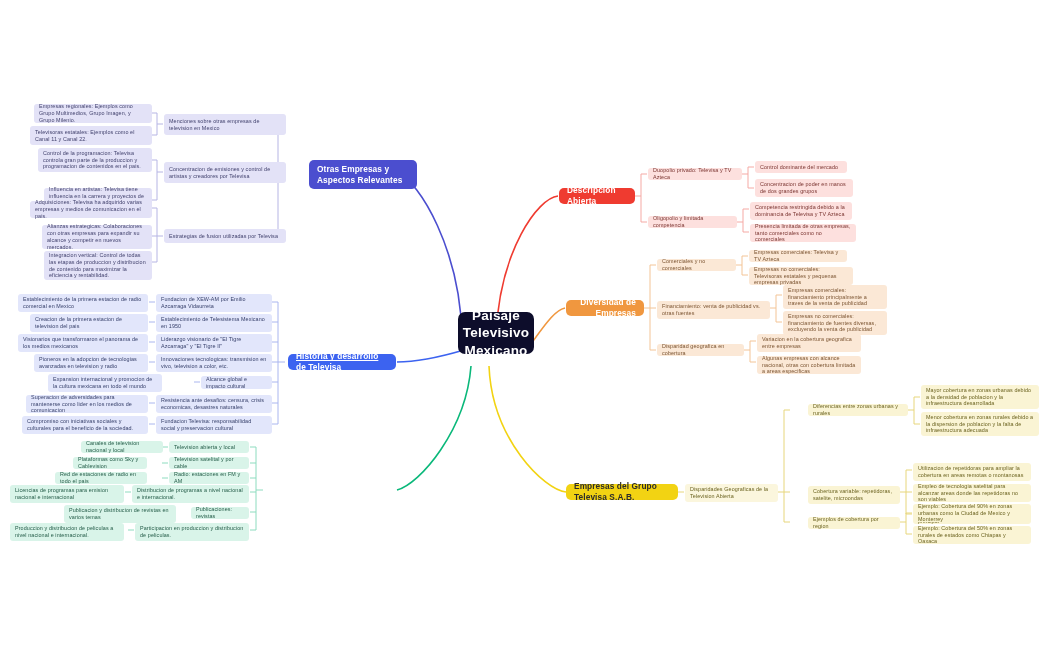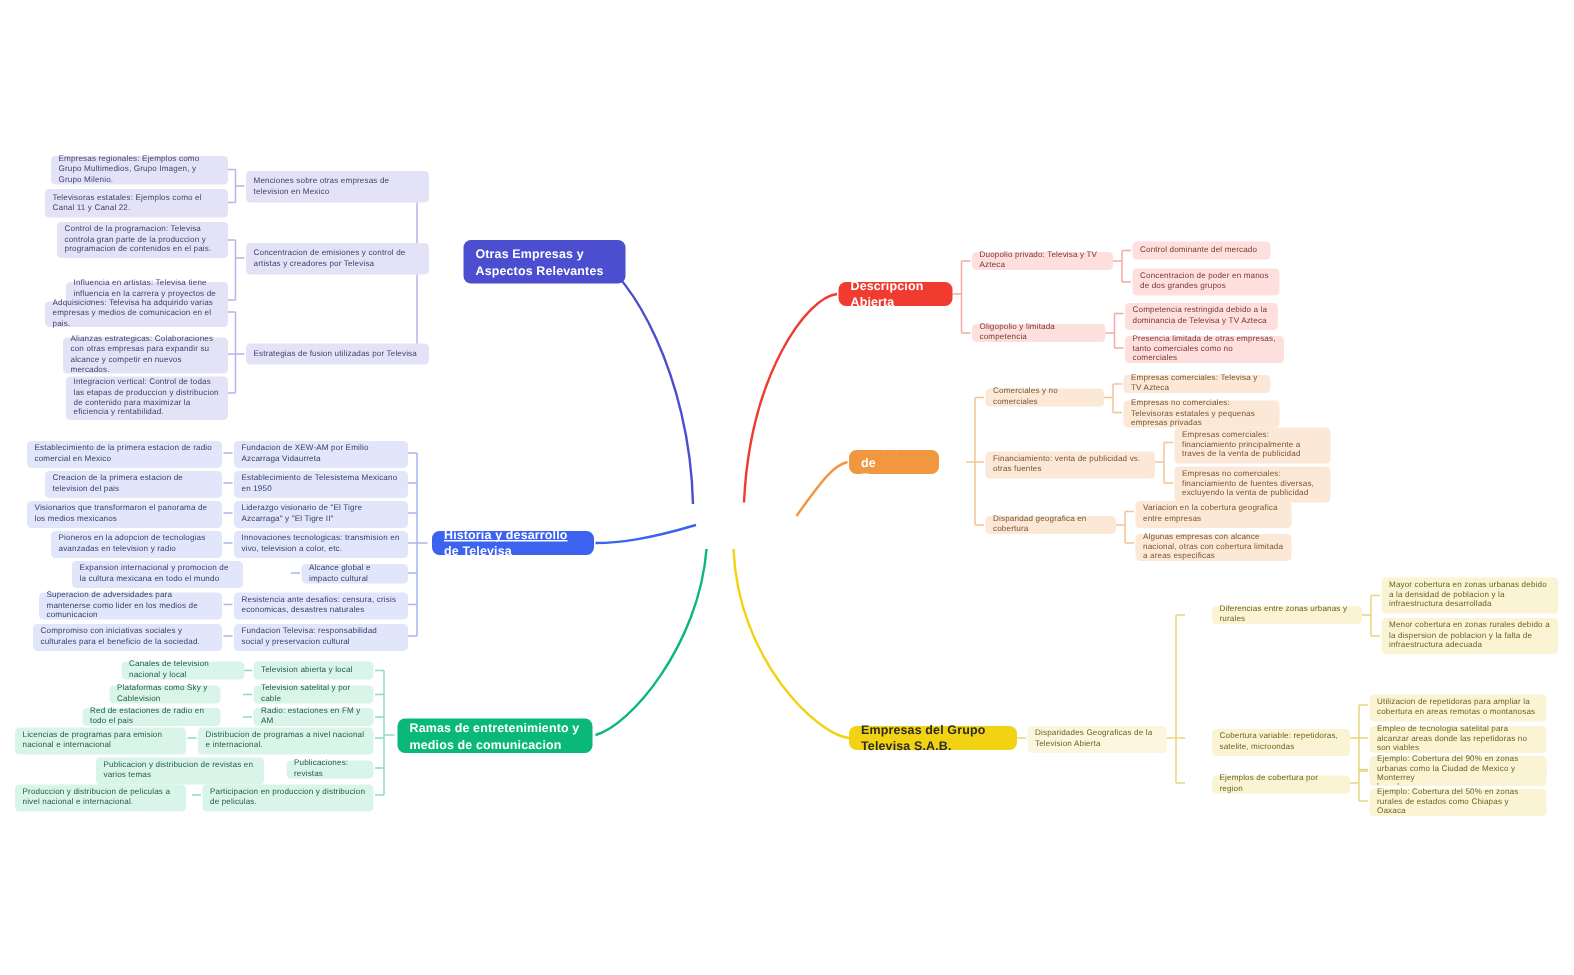--- a/index.html
+++ b/index.html
@@ -125,20 +125,23 @@
 
     <path d="M678,492 L684,492" stroke="#e7d67c" stroke-width="1" fill="none"></path>
     <path d="M778,492 L784,492" stroke="#e7d67c" stroke-width="1" fill="none"></path>
     <path d="M784,410 L784,522" stroke="#e7d67c" stroke-width="1" fill="none"></path>
     <path d="M784,410 L790,410 M784,492 L790,492 M784,522 L790,522" stroke="#e7d67c" stroke-width="1" fill="none"></path>
     <path d="M908,410 L914,410 M914,397 L914,424 M914,397 L920,397 M914,424 L920,424" stroke="#e7d67c" stroke-width="1" fill="none"></path>
     <path d="M900,492 L906,492 M906,470 L906,514 M906,470 L912,470 M906,492 L912,492 M906,514 L912,514" stroke="#e7d67c" stroke-width="1" fill="none"></path>
     <path d="M900,522 L906,522 M906,513 L906,534 M906,513 L912,513 M906,534 L912,534" stroke="#e7d67c" stroke-width="1" fill="none"></path>
   </svg>
 
+  <div class="node root" style="left:458px;top:312px;width:76px;height:42px;">
+    <span>Paisaje Televisivo Mexicano</span>
+  </div>
 
   <div class="node topic t-purple" style="left:288px;top:160px;width:108px;height:29px;margin-left:21px;">
     <span>Otras Empresas y Aspectos Relevantes</span>
   </div>
 
   <div class="node leaf l-purple align-l" style="left:164px;top:114px;width:122px;height:21px;">
     <span>Menciones sobre otras empresas de television en Mexico</span>
   </div>
   <div class="node leaf l-purple align-l" style="left:34px;top:104px;width:118px;height:19px;">
     <span>Empresas regionales: Ejemplos como Grupo Multimedios, Grupo Imagen, y Grupo Milenio.</span>
@@ -216,23 +219,20 @@
     <span>Superacion de adversidades para mantenerse como lider en los medios de comunicacion</span>
   </div>
 
   <div class="node leaf l-blue align-l" style="left:156px;top:416px;width:116px;height:18px;">
     <span>Fundacion Televisa: responsabilidad social y preservacion cultural</span>
   </div>
   <div class="node leaf l-blue align-l" style="left:22px;top:416px;width:126px;height:18px;">
     <span>Compromiso con iniciativas sociales y culturales para el beneficio de la sociedad.</span>
   </div>
 
-  <div class="node topic t-green" style="left:265px;top:479px;width:130px;height:23px;">
-    <span>Ramas de entretenimiento y medios de comunicacion</span>
-  </div>
 
   <div class="node leaf l-green align-l" style="left:169px;top:441px;width:80px;height:12px;">
     <span>Television abierta y local</span>
   </div>
   <div class="node leaf l-green align-l" style="left:81px;top:441px;width:82px;height:12px;">
     <span>Canales de television nacional y local</span>
   </div>
 
   <div class="node leaf l-green align-l" style="left:169px;top:457px;width:80px;height:12px;">
     <span>Television satelital y por cable</span>
@@ -286,21 +286,21 @@
   <div class="node leaf l-red align-l" style="left:648px;top:216px;width:89px;height:12px;">
     <span>Oligopolio y limitada competencia</span>
   </div>
   <div class="node leaf l-red align-l" style="left:750px;top:202px;width:102px;height:18px;">
     <span>Competencia restringida debido a la dominancia de Televisa y TV Azteca</span>
   </div>
   <div class="node leaf l-red align-l" style="left:750px;top:224px;width:106px;height:18px;">
     <span>Presencia limitada de otras empresas, tanto comerciales como no comerciales</span>
   </div>
 
-  <div class="node topic t-orange" style="left:566px;top:300px;width:60px;height:16px;">
+  <div class="node topic t-orange" style="left:566px;top:300px;width:78px;height:16px;text-align:right;">
     <span>Diversidad de Empresas</span>
   </div>
 
   <div class="node leaf l-orange align-l" style="left:657px;top:259px;width:79px;height:12px;">
     <span>Comerciales y no comerciales</span>
   </div>
   <div class="node leaf l-orange align-l" style="left:749px;top:250px;width:98px;height:12px;">
     <span>Empresas comerciales: Televisa y TV Azteca</span>
   </div>
   <div class="node leaf l-orange align-l" style="left:749px;top:267px;width:104px;height:18px;">

